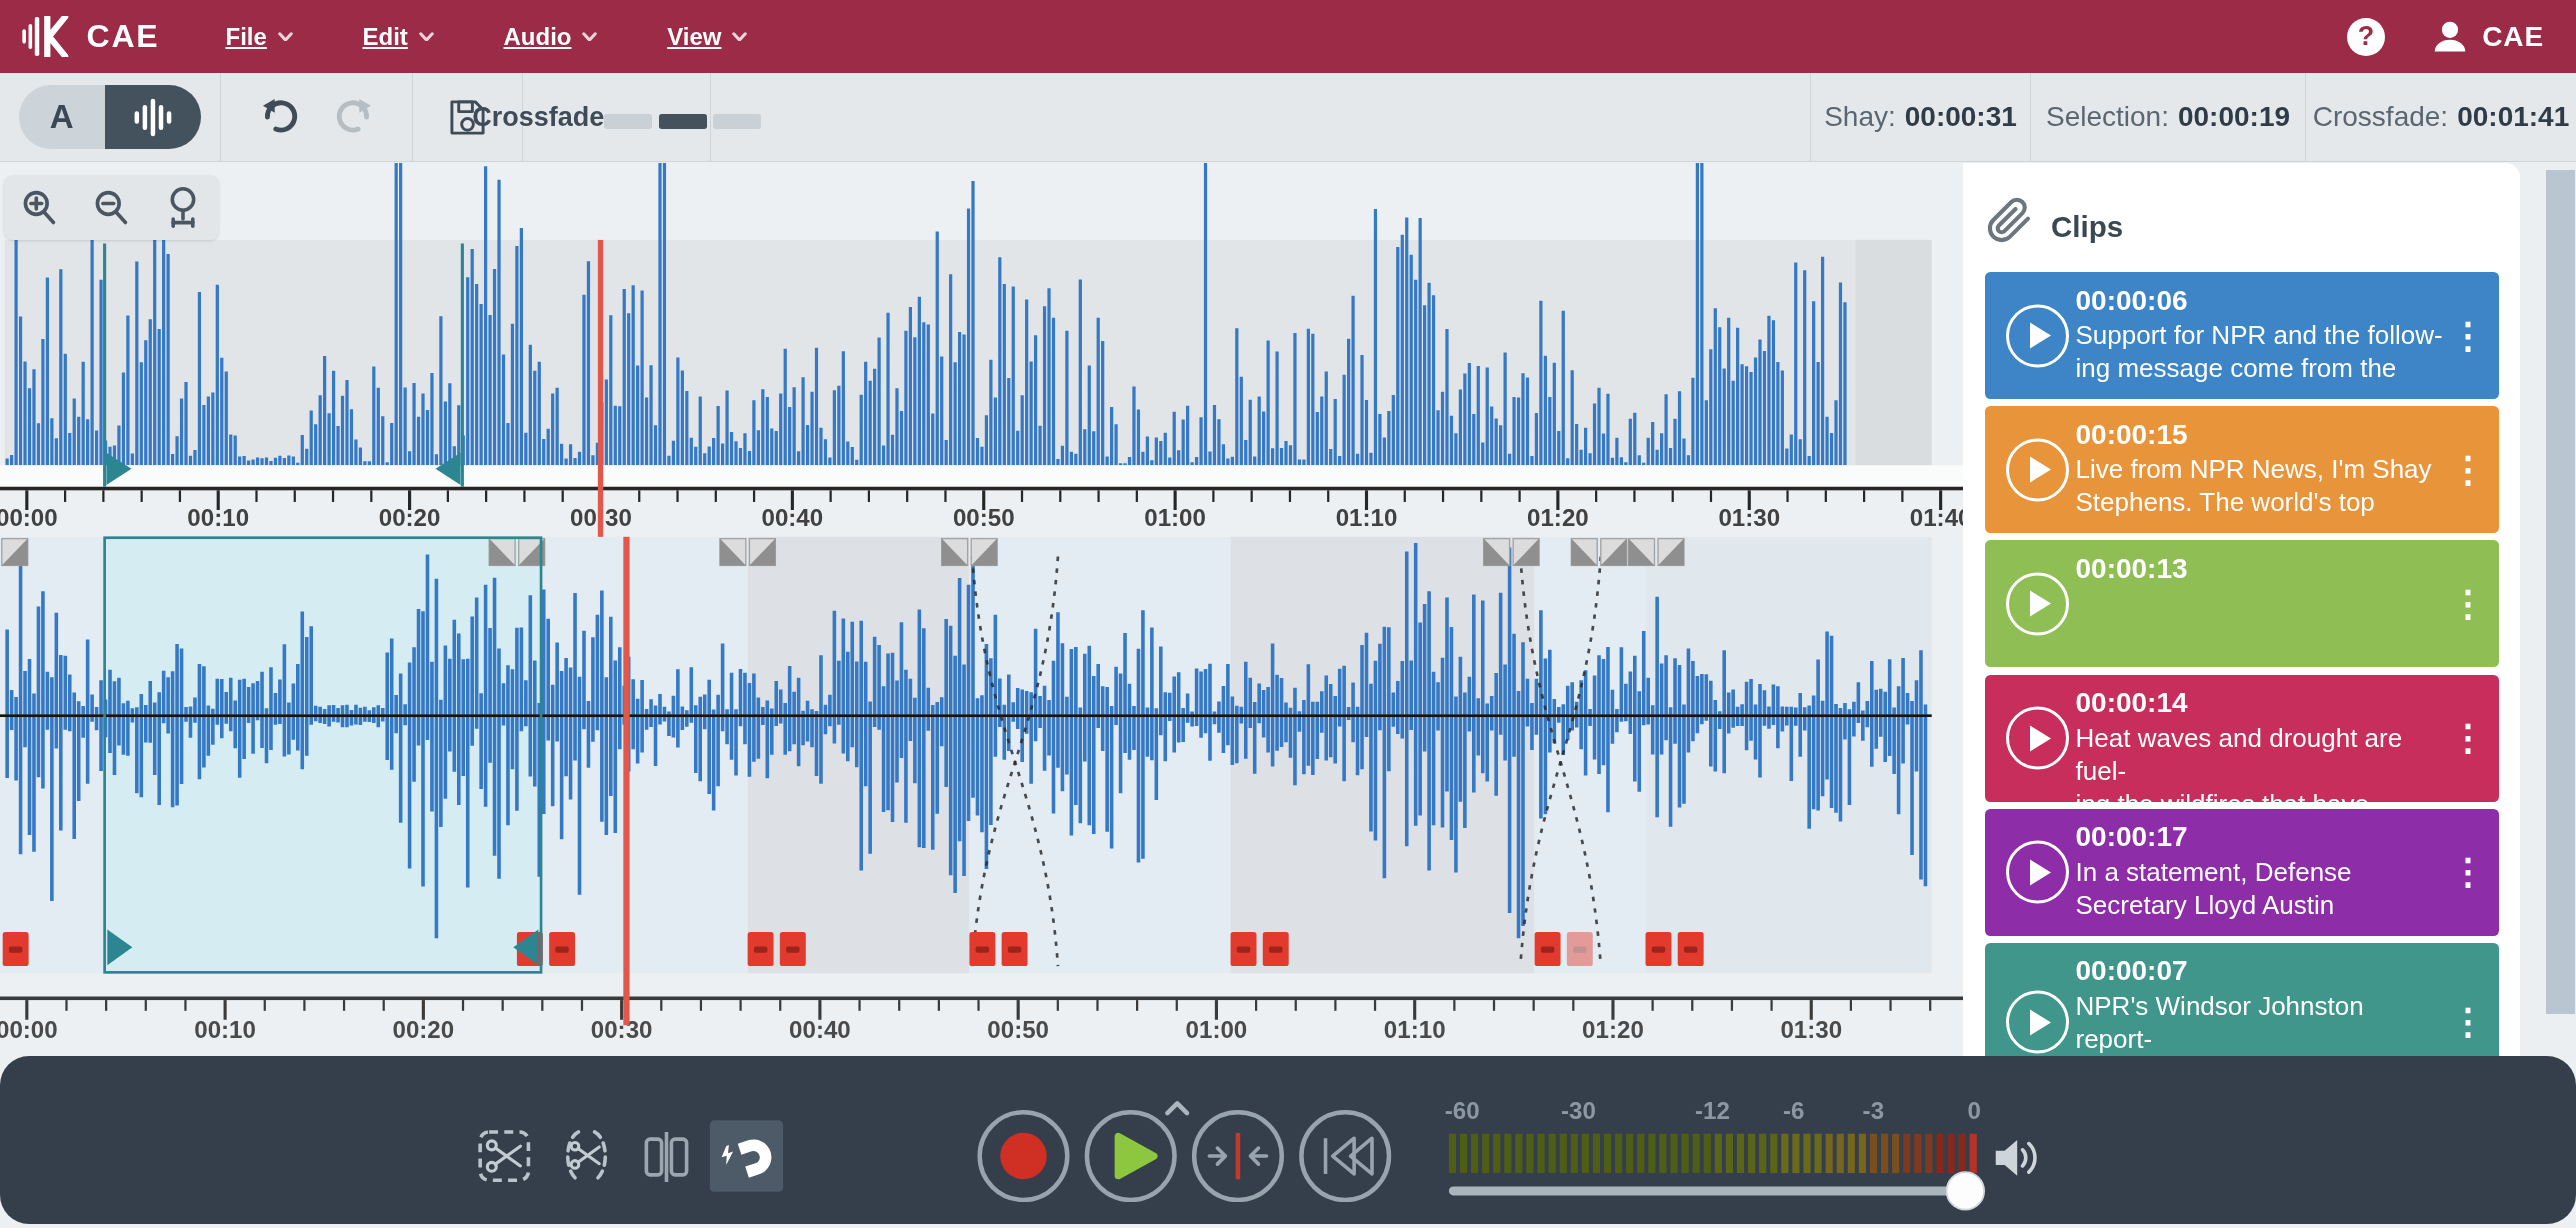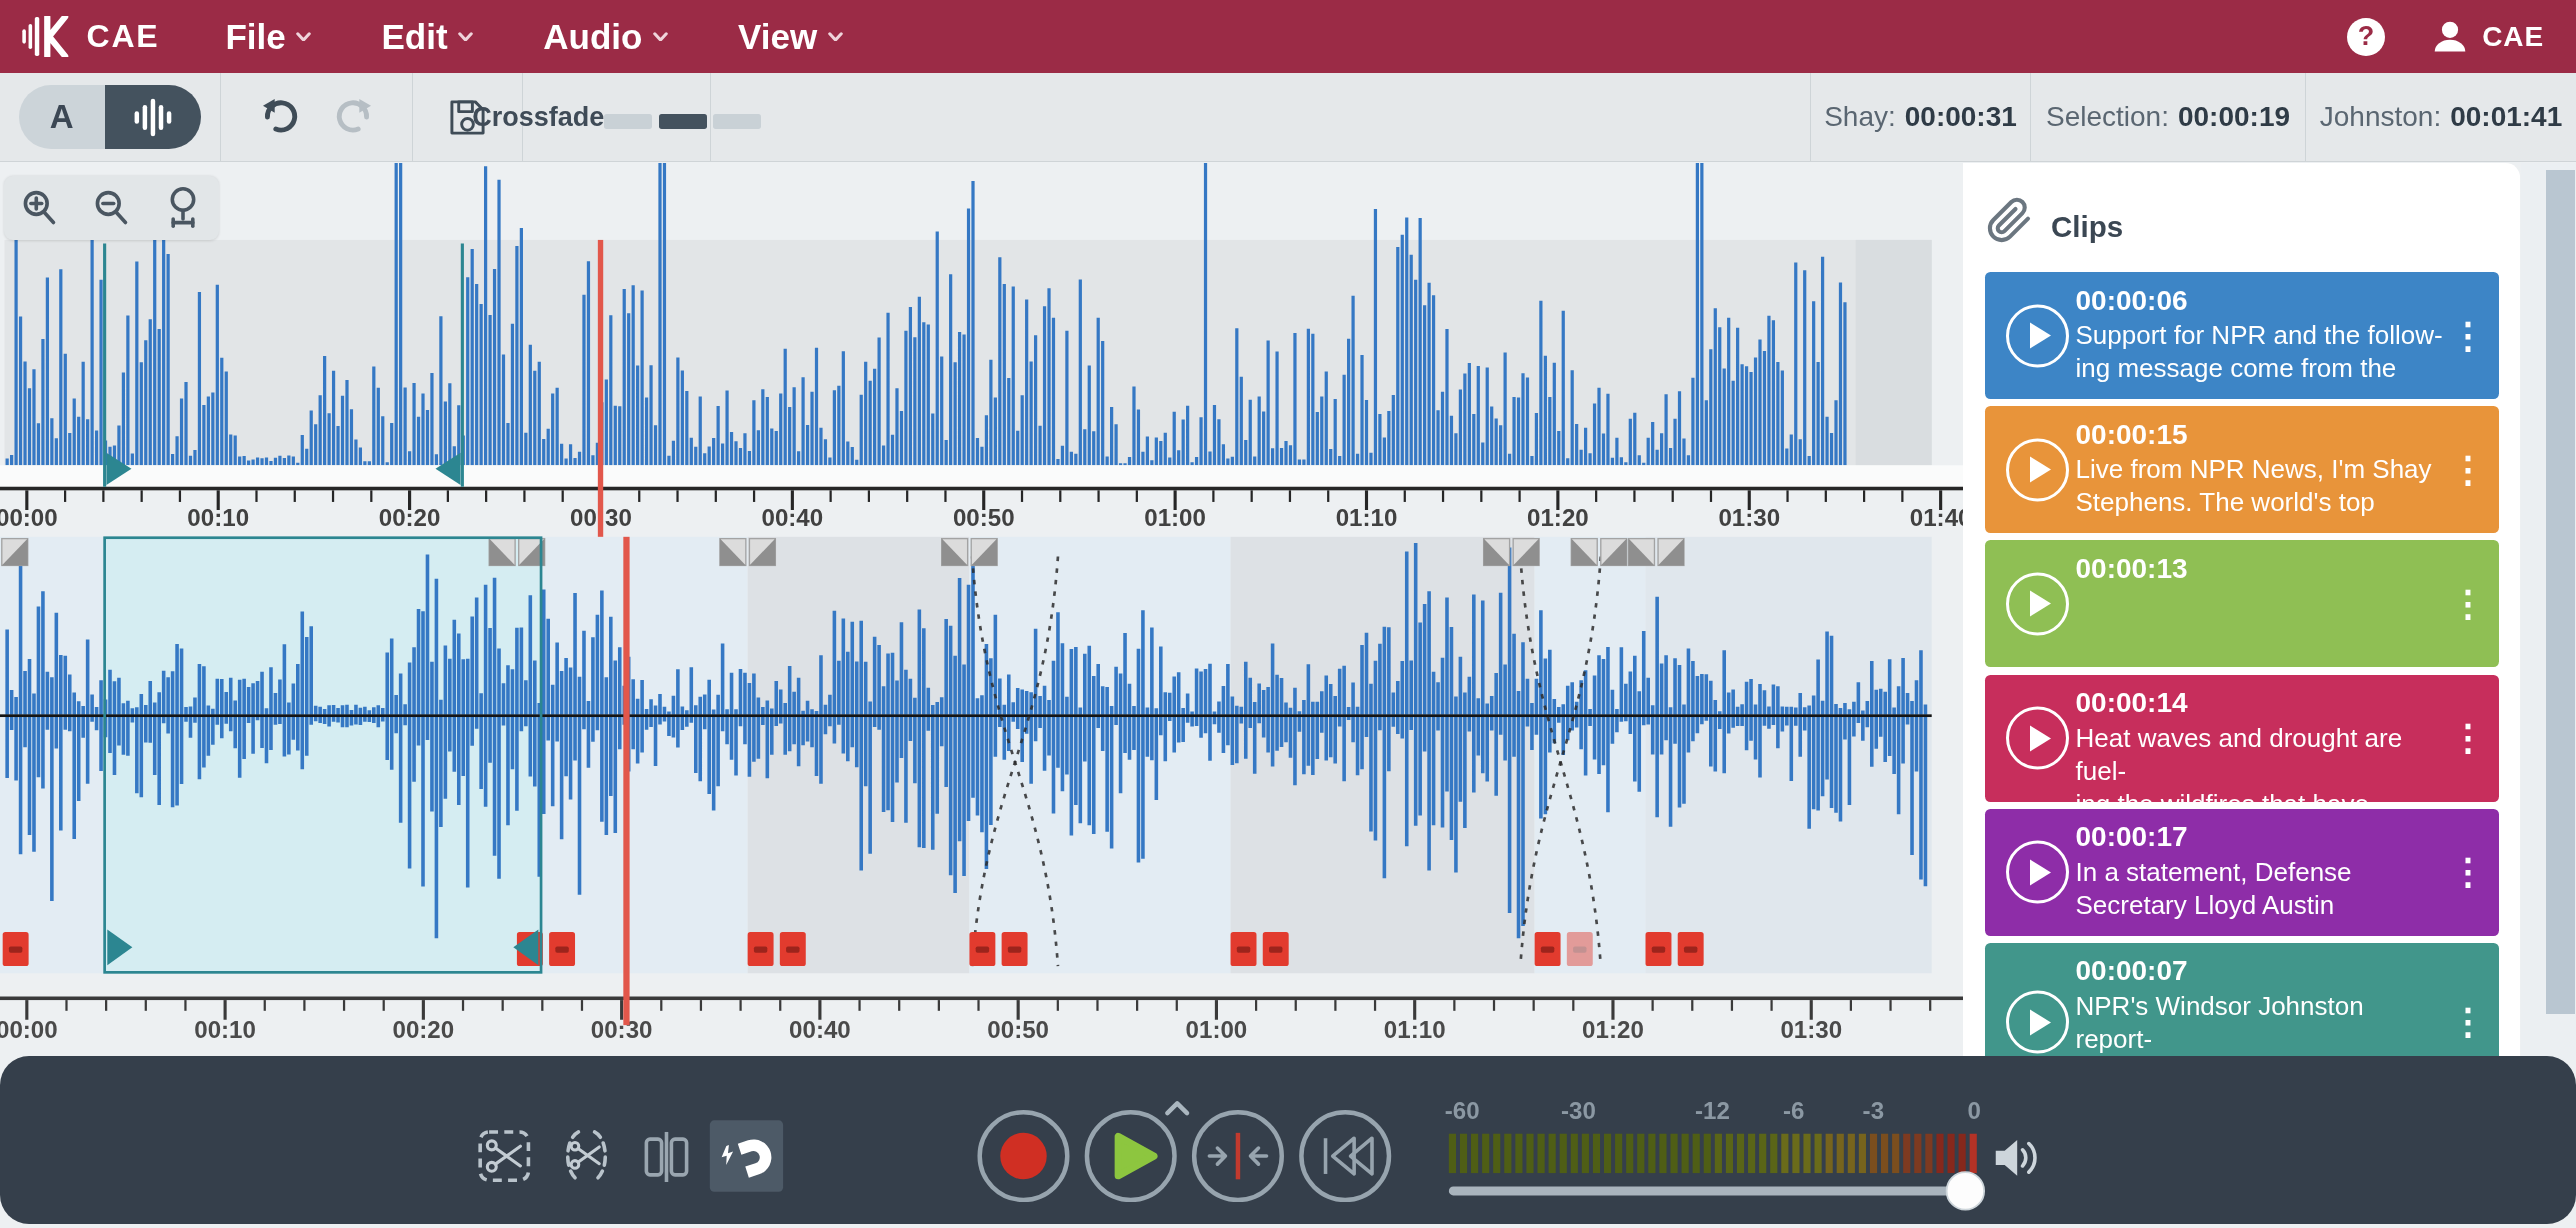--- a/index.html
+++ b/index.html
@@ -11,21 +11,21 @@
   
   .menubar{position:absolute;left:0;top:0;width:2576px;height:73px;background:#9b2b46;
            display:flex;align-items:center;}
   .logo-box{width:175px;height:73px;background:#45525e;display:flex;align-items:center;
             justify-content:center;gap:10.7px;cursor:pointer;position:relative;}
   .logo-text{color:#fff;font-size:36px;font-weight:bold;letter-spacing:0.9px;}
   .logo-idot{position:absolute;left:105px;top:19px;width:8px;height:8px;background:#c8372e;}
   .brand-icon{margin-left:21.5px;}
   .workspace-label{color:#fff;font-size:32px;font-weight:bold;letter-spacing:1.8px;margin-left:18px;}
   .menus{display:flex;margin-left:66px;gap:70px;}
-  .menu-item{color:#fff;font-size:35px;font-weight:bold;display:flex;align-items:center;gap:10.7px;cursor:pointer;}
+  .menu-item{color:#fff;font-size:24px;font-weight:bold;display:flex;align-items:center;gap:10.7px;cursor:pointer;text-decoration:underline;}
   .mb-spacer{flex:1;}
   .icon-help{width:38px;height:38px;border-radius:50%;background:#fff;color:#9b2b46;
              font-size:27px;font-weight:bold;display:flex;align-items:center;justify-content:center;cursor:pointer;}
   .mb-user{display:flex;align-items:center;gap:14.3px;margin:0 32px 0 47px;cursor:pointer;}
   .mb-user-label{color:#fff;font-size:28px;font-weight:bold;letter-spacing:0.9px;}
 
   
   .toolbar{position:absolute;left:0;top:73px;width:2576px;height:89px;background:#e5e8ea;
            display:flex;align-items:center;border-bottom:0.9px solid #cfd4d7;box-sizing:border-box;}
   .tb-group{height:100%;display:flex;align-items:center;justify-content:center;
@@ -186,21 +186,21 @@
     <div class="tb-spacer"></div>
     <div class="tb-stat head">
       <span>Shay:</span>
       <b>00:00:31</b>
     </div>
     <div class="tb-stat sel">
       <span>Selection:</span>
       <b>00:00:19</b>
     </div>
     <div class="tb-stat dur">
-      <span>Johnston:</span>
+      <span>Crossfade:</span>
       <b>00:01:41</b>
     </div>
   </div>
 
   <div class="editor">
     <svg id="edsvg" width="1963" height="897" viewBox="0 0 2195 1003">
         <rect x="5" y="86" width="2155" height="252" fill="#e2e5e7"></rect>
         <rect x="2075" y="86" width="85" height="252" fill="#d9dde0"></rect>
         <path d="M8 338V330.5M13 338V326.5M18 338V85.1M23 338V171.7M28 338V221.9M33 338V251.9M38 338V230.7M43 338V290.9M48 338V196.9M53 338V128.1M58 338V285.5M63 338V307.9M68 338V118.7M73 338V213.3M78 338V301.8M83 338V263.3M88 338V283.8M93 338V222.1M98 338V286.6M103 338V81.9M108 338V299.1M113 338V130.5M118 338V310.3M123 338V317.4M128 338V316.0M133 338V293.5M138 338V234.3M143 338V170.4M148 338V324.8M153 338V110.0M158 338V222.7M163 338V198.3M168 338V174.7M173 338V60.3M178 338V185.5M183 338V66.7M188 338V101.8M193 338V325.5M198 338V305.6M203 338V263.3M208 338V244.9M213 338V327.4M218 338V321.0M223 338V144.3M228 338V270.7M233 338V261.1M238 338V256.6M243 338V136.0M248 338V217.8M253 338V233.2M258 338V303.6M263 338V304.8M268 338V328.1M273 338V327.6M278 338V332.7M283 338V331.6M288 338V329.2M293 338V330.2M298 338V329.4M303 338V333.2M308 338V329.5M313 338V327.3M318 338V329.8M323 338V327.2M328 338V328.3M333 338V335.2M338 338V304.1M343 338V319.4M348 338V276.8M353 338V292.1M358 338V259.6M363 338V215.9M368 338V279.8M373 338V232.4M378 338V294.0M383 338V260.2M388 338V242.7M393 338V275.3M398 338V309.1M403 338V318.0M408 338V333.6M413 338V333.4M418 338V227.6M423 338V251.2M428 338V283.3M433 338V334.6M438 338V290.6M443 338V-7.0M448 338V-7.0M453 338V251.0M458 338V322.4M463 338V245.9M468 338V283.7M473 338V257.6M478 338V276.1M483 338V234.7M488 338V325.6M493 338V171.4M498 338V266.8M503 338V246.3M508 338V316.6M513 338V270.8M518 338V304.7M523 338V127.8M528 338V96.1M533 338V135.2M538 338V157.6M543 338V3.6M548 338V170.0M553 338V118.4M558 338V18.8M563 338V214.1M568 338V290.7M573 338V179.7M578 338V92.8M583 338V72.7M588 338V301.7M593 338V203.1M598 338V232.3M603 338V222.3M608 338V308.6M613 338V297.1M618 338V257.8M623 338V251.2M628 338V313.9M633 338V330.4M638 338V314.5M643 338V329.8M648 338V322.8M653 338V147.4M658 338V109.8M663 338V326.9M668 338V312.9M673 338V267.5M678 338V242.2M683 338V170.2M688 338V271.3M693 338V272.1M698 338V140.8M703 338V167.9M708 338V136.8M713 338V226.4M718 338V142.6M723 338V262.1M728 338V226.1M733 338V293.1M738 338V-7.0M743 338V-7.0M748 338V327.4M753 338V310.5M758 338V217.5M763 338V232.1M768 338V254.9M773 338V307.1M778 338V317.3M783 338V261.0M788 338V324.6M793 338V316.9M798 338V307.5M803 338V271.6M808 338V313.6M813 338V254.4M818 338V300.8M823 338V311.0M828 338V318.7M833 338V302.1M838 338V321.9M843 338V265.4M848 338V298.8M853 338V253.0M858 338V261.7M863 338V297.0M868 338V299.6M873 338V257.8M878 338V207.8M883 338V272.7M888 338V250.7M893 338V322.3M898 338V239.5M903 338V293.0M908 338V255.8M913 338V206.7M918 338V295.9M923 338V308.8M928 338V329.2M933 338V254.2M938 338V249.1M943 338V210.6M948 338V311.3M953 338V317.6M958 338V331.8M963 338V259.0M968 338V222.2M973 338V243.4M978 338V230.2M983 338V195.2M988 338V315.8M993 338V167.4M998 338V304.0M1003 338V251.8M1008 338V277.3M1013 338V187.7M1018 338V160.9M1023 338V194.8M1028 338V149.5M1033 338V178.1M1038 338V180.7M1043 338V280.2M1048 338V76.6M1053 338V216.4M1058 338V309.7M1063 338V124.3M1068 338V222.7M1073 338V188.9M1078 338V191.9M1083 338V50.8M1088 338V20.0M1093 338V307.6M1098 338V317.4M1103 338V282.0M1108 338V220.1M1113 338V262.1M1118 338V105.4M1123 338V135.4M1128 338V240.3M1133 338V138.2M1138 338V299.5M1143 338V259.8M1148 338V152.6M1153 338V221.9M1158 338V192.7M1163 338V293.8M1168 338V160.3M1173 338V140.1M1178 338V173.1M1183 338V331.0M1188 338V316.2M1193 338V187.7M1198 338V323.0M1203 338V325.0M1208 338V130.4M1213 338V297.7M1218 338V226.3M1223 338V299.9M1228 338V173.1M1233 338V199.0M1238 338V328.2M1243 338V272.9M1248 338V292.0M1253 338V335.6M1258 338V335.8M1263 338V328.8M1268 338V250.0M1273 338V275.6M1278 338V323.0M1283 338V305.7M1288 338V332.3M1293 338V307.0M1298 338V310.9M1303 338V301.5M1308 338V329.4M1313 338V278.2M1318 338V321.2M1323 338V286.9M1328 338V271.4M1333 338V334.6M1338 338V328.7M1343 338V284.2M1348 338V-7.0M1353 338V322.6M1358 338V270.5M1363 338V286.4M1368 338V314.4M1373 338V330.3M1378 338V328.6M1383 338V184.8M1388 338V238.9M1393 338V309.7M1398 338V264.8M1403 338V328.3M1408 338V261.0M1413 338V277.8M1418 338V198.6M1423 338V319.0M1428 338V210.7M1433 338V318.7M1438 338V310.8M1443 338V315.7M1448 338V190.2M1453 338V331.5M1458 338V331.5M1463 338V185.4M1468 338V190.8M1473 338V278.5M1478 338V261.2M1483 338V233.0M1488 338V319.9M1493 338V263.8M1498 338V327.6M1503 338V236.9M1508 338V196.5M1513 338V148.5M1518 338V325.1M1523 338V214.7M1528 338V265.0M1533 338V324.1M1538 338V51.3M1543 338V280.6M1548 338V306.8M1553 338V277.2M1558 338V259.4M1563 338V93.8M1568 338V80.3M1573 338V61.0M1578 338V102.5M1583 338V130.5M1588 338V61.6M1593 338V159.0M1598 338V134.0M1603 338V148.0M1608 338V276.6M1613 338V255.8M1618 338V185.6M1623 338V282.5M1628 338V302.1M1633 338V253.4M1638 338V235.4M1643 338V223.6M1648 338V280.6M1653 338V227.1M1658 338V312.4M1663 338V228.7M1668 338V272.3M1673 338V285.8M1678 338V293.1M1683 338V212.0M1688 338V325.1M1693 338V261.6M1698 338V262.2M1703 338V235.0M1708 338V239.8M1713 338V327.6M1718 338V279.6M1723 338V154.0M1728 338V215.5M1733 338V261.7M1738 338V223.3M1743 338V299.7M1748 338V165.2M1753 338V330.0M1758 338V231.6M1763 338V291.8M1768 338V320.5M1773 338V296.1M1778 338V324.6M1783 338V268.8M1788 338V251.2M1793 338V302.4M1798 338V258.1M1803 338V329.5M1808 338V307.1M1813 338V329.1M1818 338V334.5M1823 338V285.9M1828 338V279.3M1833 338V326.8M1838 338V335.2M1843 338V307.1M1848 338V289.7M1853 338V320.6M1858 338V302.2M1863 338V258.6M1868 338V318.6M1873 338V285.9M1878 338V255.3M1883 338V308.0M1888 338V326.8M1893 338V240.1M1898 338V-7.0M1903 338V-7.0M1908 338V265.2M1913 338V208.3M1918 338V162.3M1923 338V183.7M1928 338V229.7M1933 338V172.9M1938 338V243.4M1943 338V184.3M1948 338V225.1M1953 338V227.3M1958 338V233.8M1963 338V217.6M1968 338V197.4M1973 338V210.2M1978 338V170.9M1983 338V175.8M1988 338V222.4M1993 338V232.0M1998 338V319.2M2003 338V303.6M2008 338V111.3M2013 338V309.0M2018 338V119.9M2023 338V327.6M2028 338V154.6M2033 338V222.4M2038 338V104.8M2043 338V283.6M2048 338V301.8M2053 338V265.2M2058 338V133.5M2063 338V155.7" stroke="#3578c4" stroke-width="3.6" fill="none"></path>
         <rect x="0" y="338" width="2195" height="24" fill="#fafbfb"></rect>

